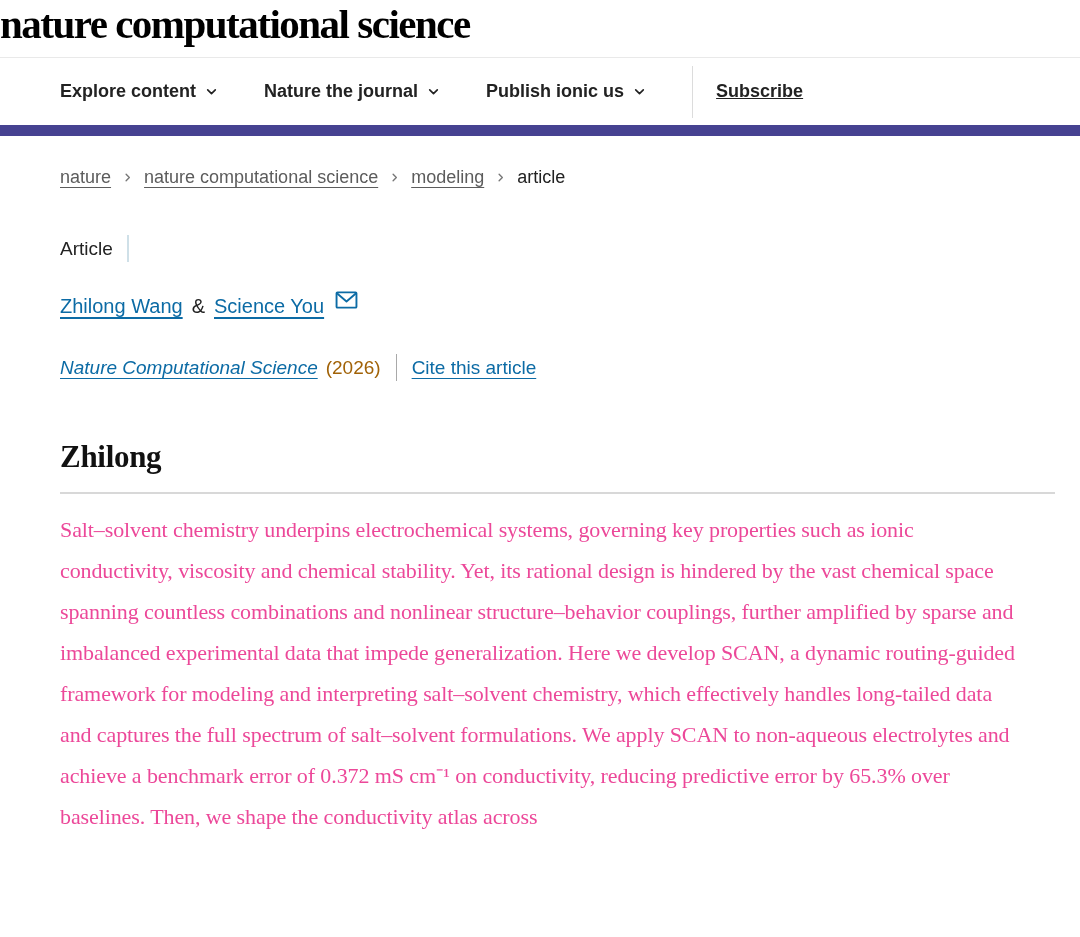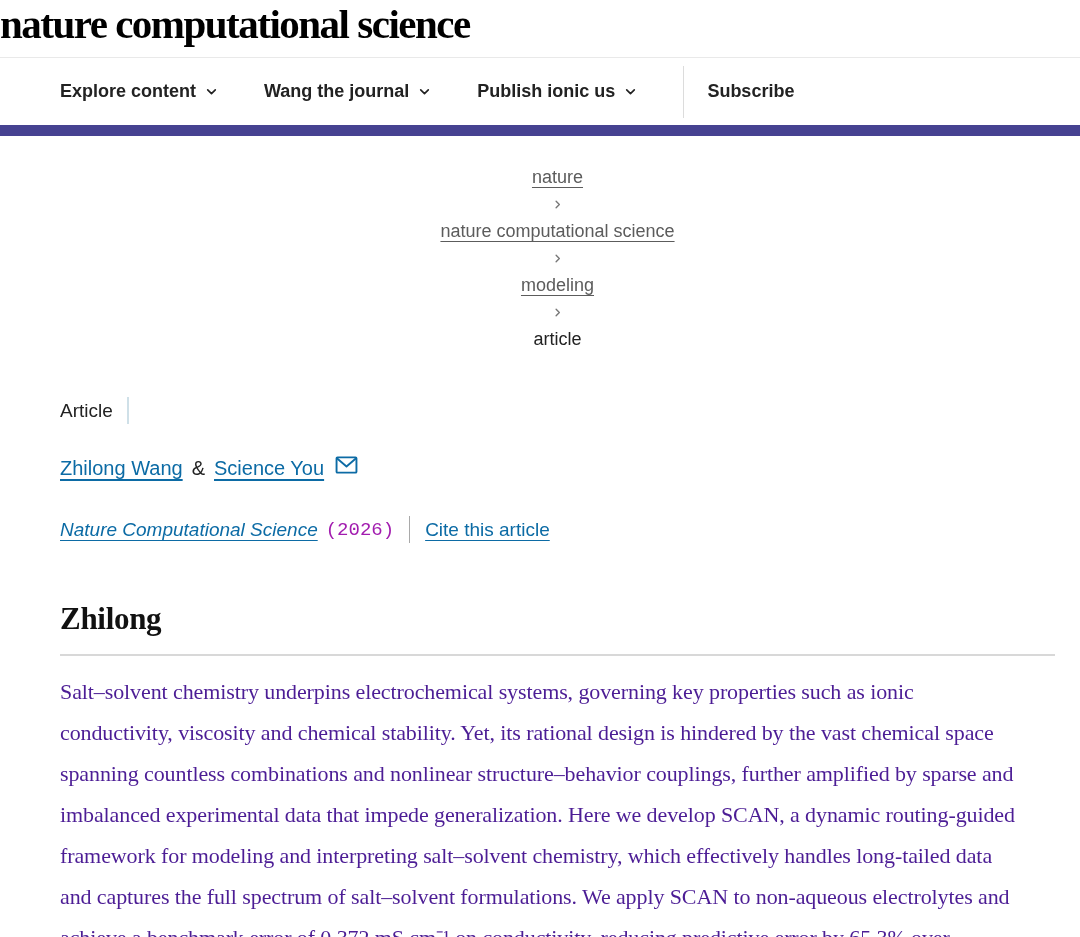--- a/index.html
+++ b/index.html
@@ -34,37 +34,36 @@
     display: flex;
     align-items: center;
     gap: 9px;
     font-weight: 700;
     font-size: 18px;
     color: #222222;
     margin-right: 46px;
     cursor: pointer;
     white-space: nowrap;
   }
-  .nav-item:last-child { margin-right: 0; }
+  .nav-item:last-child { margin-right: 0; text-decoration: underline; }
   .nav-divider {
     width: 1px; height: 52px;
     background: #dcdcdc;
     margin-right: 23px;
   }
   .brand-bar { height: 11px; background: #464291; }
 
   
   .breadcrumb {
     margin-top: 31px;
     display: flex;
     align-items: center;
     gap: 11px;
     font-size: 18px;
     color: #5c5c5c;
-    flex-direction: column;
   }
   .breadcrumb a {
     color: #5c5c5c;
     text-decoration: underline;
     text-underline-offset: 4px;
     cursor: pointer;
   }
   .breadcrumb .current { color: #222222; text-decoration: none; }
 
   
@@ -90,41 +89,40 @@
     letter-spacing: -0.5px;
     color: #0d0d0d;
     margin: 13px 0 0;
     max-width: 985px;
   }
 
   
   .authors {
     margin-top: 33px;
     display: flex;
-    align-items: center;
     gap: 9px;
     font-size: 20px;
   }
   a.blue-link {
     color: #0c6ba5;
     text-decoration: underline;
     text-underline-offset: 4px;
     cursor: pointer;
   }
   .email-icon { display: inline-flex; margin-left: 2px; position: relative; top: -4px; cursor: pointer; }
 
   
   .citation {
     margin-top: 36px;
     display: flex;
     align-items: center;
     font-size: 19px;
   }
   .citation .journal { font-style: italic; }
-  .citation .year { margin-left: 8px; color: #a21caf; font-family: Liberation Mono, monospace; }
+  .citation .year { margin-left: 8px; color: #a16207; }
   .cite-divider {
     width: 1px; height: 27px;
     background: #a9a9a9;
     margin: 0 15px;
   }
 
   
   h2.abstract-heading {
     font-family: "Liberation Serif", serif;
     font-weight: 700;
@@ -136,21 +134,21 @@
   hr.abstract-rule {
     border: 0;
     border-top: 2px solid #d8d8d8;
     margin: 17px 0 0;
   }
   p.abstract-text {
     font-family: "Liberation Serif", serif;
     font-size: 22px;
     line-height: 41px;
     letter-spacing: -0.1px;
-    color: #4c1d95;
+    color: #ec4899;
     margin: 15px 0 0;
     max-width: 968px;
   }
 </style>
 </head>
 <body>
 
 <header>
   <div class="logo-row pad">
     <span class="logo">nature computational science</span>
@@ -158,21 +156,21 @@
   <nav class="main-nav pad">
     <div class="nav-item">
       <span>Explore content</span>
       <span style="display:inline-flex;">
         <svg width="13" height="13" viewBox="0 0 24 24" fill="none" stroke="#222222" stroke-width="3" stroke-linecap="round" stroke-linejoin="round">
             <polyline points="5 9 12 16 19 9"></polyline>
           </svg>
       </span>
     </div>
     <div class="nav-item">
-      <span>Wang the journal</span>
+      <span>Nature the journal</span>
       <span style="display:inline-flex;">
         <svg width="13" height="13" viewBox="0 0 24 24" fill="none" stroke="#222222" stroke-width="3" stroke-linecap="round" stroke-linejoin="round">
             <polyline points="5 9 12 16 19 9"></polyline>
           </svg>
       </span>
     </div>
     <div class="nav-item">
       <span>Publish ionic us</span>
       <span style="display:inline-flex;">
         <svg width="13" height="13" viewBox="0 0 24 24" fill="none" stroke="#222222" stroke-width="3" stroke-linecap="round" stroke-linejoin="round">

